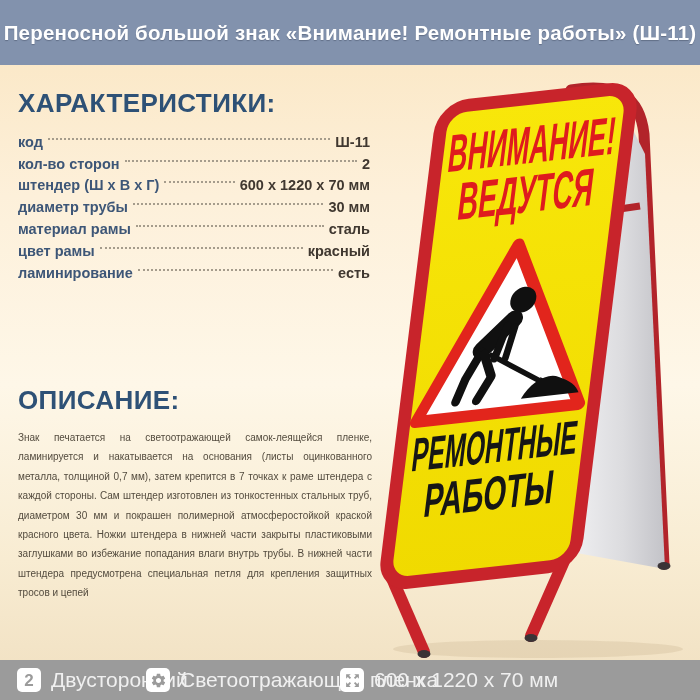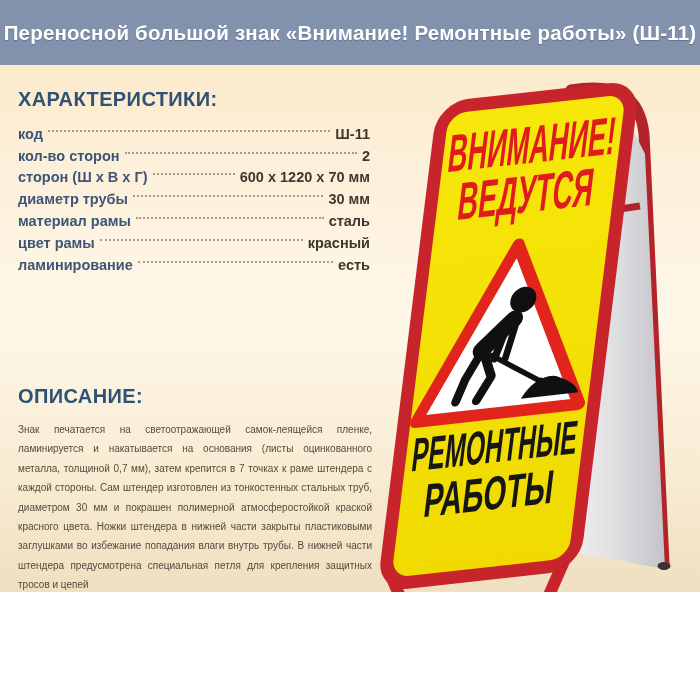--- a/index.html
+++ b/index.html
@@ -1,37 +1,37 @@
 <!DOCTYPE html>
 <html><head>
 <meta charset="utf-8">
 <style>
   * { margin:0; padding:0; box-sizing:border-box; }
   html,body { width:700px; height:700px; }
   body { font-family:"Liberation Sans","DejaVu Sans",sans-serif; }
 
   .page {
-    position:relative; width:700px; height:592px; overflow:hidden;
+    position:relative; width:700px; height:700px; overflow:hidden;
     background:linear-gradient(180deg,#fae5c0 0%, #fdf0da 28%, #fef7e8 55%, #f8ecd2 80%, #f0dfc0 100%);
   }
 
   
   .hdr {
     position:absolute; left:0; top:0; width:700px; height:65px;
     background:#8292ad; display:flex; align-items:center; justify-content:center;
   }
   .hdr h1 {
     color:#ffffff; font-size:20.5px; font-weight:700; white-space:nowrap;
     text-shadow:0 1px 1px rgba(40,50,70,.35); letter-spacing:.2px;
   }
 
   
   .specs { position:absolute; left:18px; top:88px; width:352px; }
   .sec-h {
-    color:#2e5176; font-size:20px; font-weight:700; letter-spacing:.4px;
+    color:#2e5176; font-size:26px; font-weight:700; letter-spacing:.4px;
     margin-bottom:12px;
   }
   .spec-row { display:flex; align-items:center; height:21.8px; font-size:14.5px; }
   .spec-row .lbl { color:#3d5677; font-weight:700; white-space:nowrap; }
   .spec-row .dots {
     flex:1 1 auto; border-bottom:2px dotted #a59c8c; margin:0 5px;
     transform:translateY(-3px); min-width:12px;
   }
   .spec-row .val { color:#403830; font-weight:700; white-space:nowrap; }
 
@@ -76,21 +76,21 @@
       <span class="lbl">код</span>
       <span class="dots"></span>
       <span class="val">Ш-11</span>
     </div>
     <div class="spec-row">
       <span class="lbl">кол-во сторон</span>
       <span class="dots"></span>
       <span class="val">2</span>
     </div>
     <div class="spec-row">
-      <span class="lbl">сторон (Ш х В х Г)</span>
+      <span class="lbl">штендер (Ш х В х Г)</span>
       <span class="dots"></span>
       <span class="val">600 x 1220 x 70 мм</span>
     </div>
     <div class="spec-row">
       <span class="lbl">диаметр трубы</span>
       <span class="dots"></span>
       <span class="val">30 мм</span>
     </div>
     <div class="spec-row">
       <span class="lbl">материал рамы</span>

